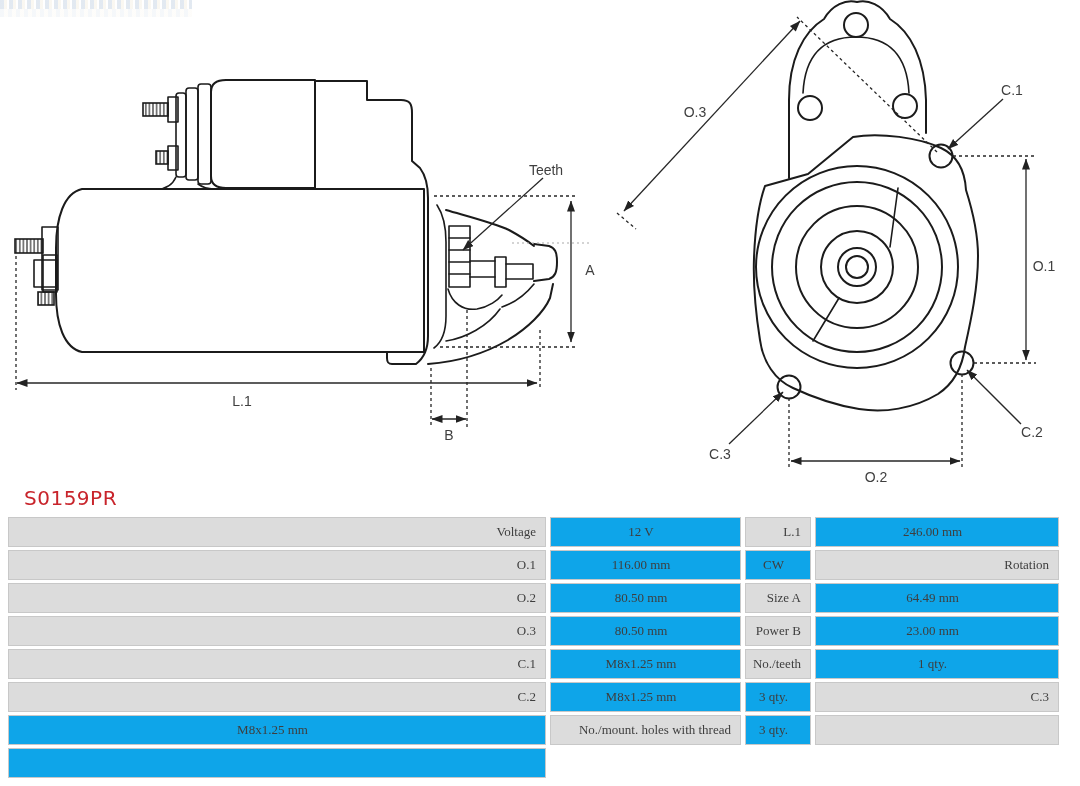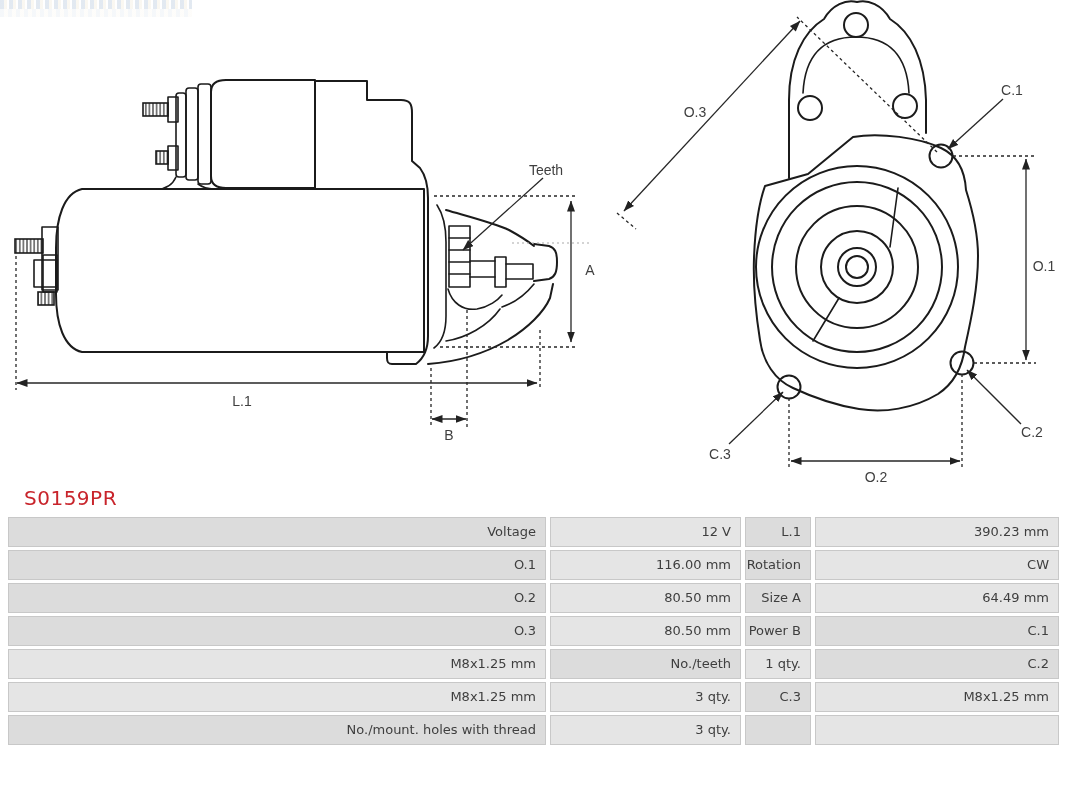--- a/index.html
+++ b/index.html
@@ -9,23 +9,23 @@
       background:repeating-linear-gradient(90deg,#7d9cc0 0 4px,#e8ddc2 4px 7px,#ffffff 7px 9px);}
   .wm2{position:absolute;left:0;top:9px;width:192px;height:8px;opacity:.10;
       background:repeating-linear-gradient(90deg,#9db4cc 0 4px,#efe6d2 4px 8px);}
   .drawing{position:absolute;left:0;top:0;}
   .part-number{position:absolute;left:12px;top:486px;font-size:20px;letter-spacing:.5px;
       color:#c8242b;margin-left:12px;}
   .spec-table{position:absolute;left:8px;top:517px;display:grid;
       grid-template-columns:538px 191px 66px 244px;gap:3px 4px;}
   .cell{height:30px;line-height:28px;box-sizing:border-box;border:1px solid #c8c8c8;
       font-size:13px;color:#3e3e3e;text-align:right;padding-right:9px;overflow:hidden;
-      white-space:nowrap;}
+      white-space:nowrap;font-family:Liberation Serif, serif;}
   .lab{background:#dcdcdc;}
-  .val{background:#e5e5e5;}
+  .val{background:#0ea5e9;text-align:center;}
   svg text{font-family:"Liberation Sans",sans-serif;font-size:14px;fill:#3f3f3f;}
   .o2{fill:none;stroke:#1b1b1b;stroke-width:2;stroke-linejoin:round;stroke-linecap:round;}
   .o1{fill:none;stroke:#1b1b1b;stroke-width:1.6;stroke-linejoin:round;stroke-linecap:round;}
   .dim{fill:none;stroke:#262626;stroke-width:1.3;}
   .dot{fill:none;stroke:#262626;stroke-width:1.3;stroke-dasharray:3 3;}
   .cline{fill:none;stroke:#aaaaaa;stroke-width:1.2;stroke-dasharray:2 3;}
   .hfill{fill:url(#hatch);stroke:#1b1b1b;stroke-width:1.6;}
 </style>
 </head>
 <body>
@@ -151,36 +151,37 @@
       <text x="720" y="459" text-anchor="middle">C.3</text>
     </g>
   </svg>
 
   <div class="part-number">S0159PR</div>
 
   <div class="spec-table">
     <div class="cell lab">Voltage</div>
     <div class="cell val">12 V</div>
     <div class="cell lab">L.1</div>
-    <div class="cell val">390.23 mm</div>
+    <div class="cell val">246.00 mm</div>
 
     <div class="cell lab">O.1</div>
     <div class="cell val">116.00 mm</div>
 
+    <div class="cell val">CW</div>
     <div class="cell lab">Rotation</div>
-    <div class="cell val">CW</div>
     <div class="cell lab">O.2</div>
     <div class="cell val">80.50 mm</div>
 
     <div class="cell lab">Size A</div>
     <div class="cell val">64.49 mm</div>
     <div class="cell lab">O.3</div>
     <div class="cell val">80.50 mm</div>
 
     <div class="cell lab">Power B</div>
+    <div class="cell val">23.00 mm</div>
     <div class="cell lab">C.1</div>
     <div class="cell val">M8x1.25 mm</div>
 
     <div class="cell lab">No./teeth</div>
     <div class="cell val">1 qty.</div>
     <div class="cell lab">C.2</div>
     <div class="cell val">M8x1.25 mm</div>
 
     <div class="cell val">3 qty.</div>
     <div class="cell lab">C.3</div>

